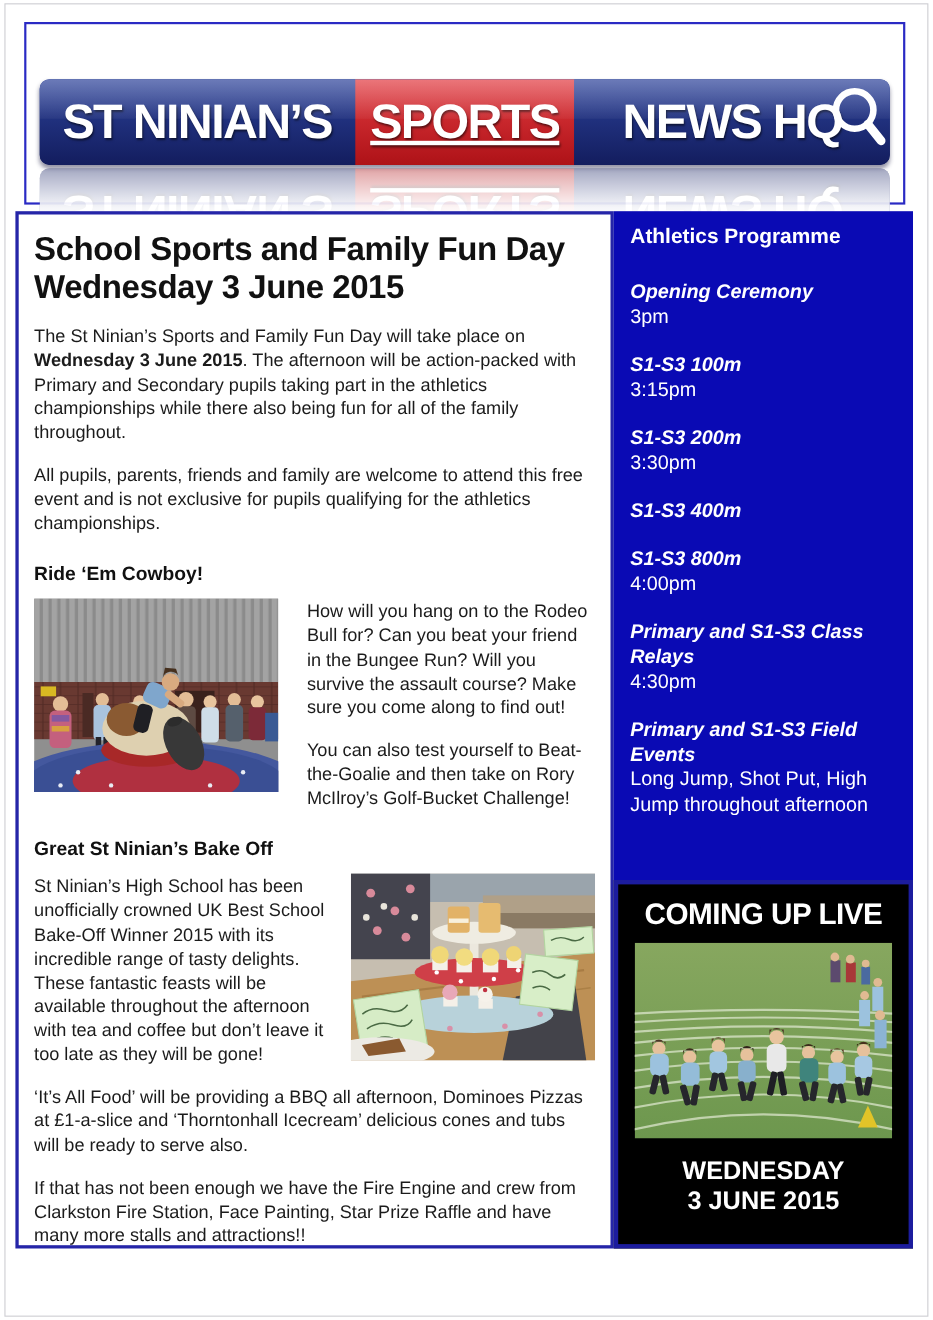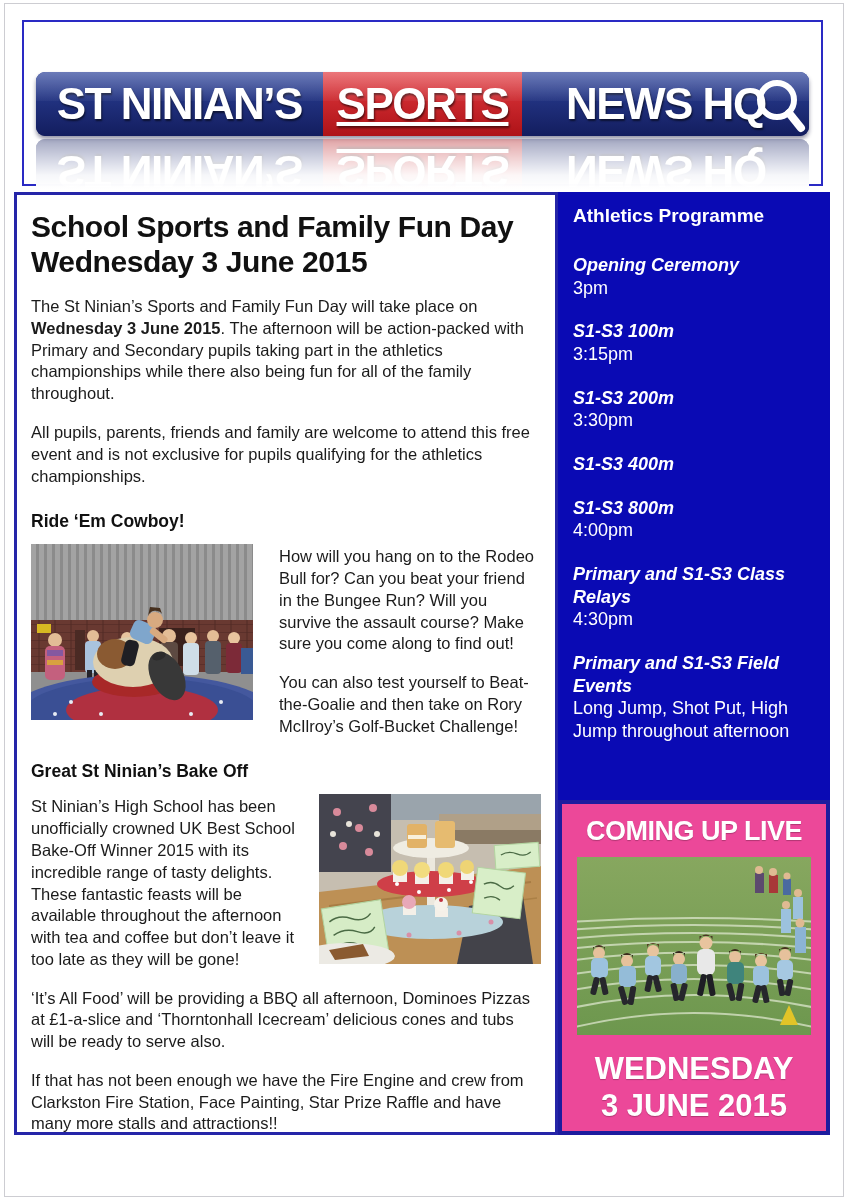--- a/index.html
+++ b/index.html
@@ -3,21 +3,21 @@
 <meta charset="utf-8">
 <style>
   html, body { margin:0; padding:0; }
   body { width:848px; height:1200px; background:#ffffff; font-family:"Liberation Sans", sans-serif; }
   .page { position:relative; width:848px; height:1200px; background:#fff; overflow:hidden; }
   .scan-edge { position:absolute; left:4px; top:3px; right:4px; bottom:3px; border:1px solid #cdcdd2; pointer-events:none; }
 
   
   .header-box { position:absolute; left:22px; top:20px; width:801px; height:166px; border:2px solid #2a2ac4; background:#fff; box-sizing:border-box; }
   .logo-wrap { position:absolute; left:12px; right:12px; top:50px; }
-  .logo-bar { position:relative; height:64px; border-radius:9px; display:flex; overflow:hidden;
+  .logo-bar { position:relative; height:78px; border-radius:9px; display:flex; overflow:hidden;
               background:linear-gradient(#2e4496,#111a52); box-shadow:0 3px 4px rgba(20,20,60,.45); }
   .logo-bar::after { content:""; position:absolute; left:0; right:0; top:0; height:46%;
               background:linear-gradient(rgba(255,255,255,.30), rgba(255,255,255,.04)); pointer-events:none; }
   .logo-seg { display:flex; align-items:center; justify-content:center; color:#fff; font-weight:bold;
               font-size:44px; letter-spacing:-1.5px; white-space:nowrap;
               text-shadow:1px 2px 2px rgba(0,0,0,.55); }
   .seg-blue { flex:1; background:linear-gradient(#2c429a,#131d5e); }
   .seg-red  { background:linear-gradient(#e23b41,#ae1217); padding:12px 14px;text-decoration:underline; }
   .magnifier { position:absolute; right:0px; top:4px; }
   .reflection { position:relative; height:50px; margin-top:3px; overflow:hidden; }
@@ -39,26 +39,26 @@
   .rodeo-text { margin-left:26px; }
   .bake-text  { margin-right:14px; }
   .rodeo-text .para:first-child, .bake-text .para:first-child { margin-top:2px; }
 
   
   .right-col { width:272px; display:flex; flex-direction:column; }
   .programme { height:608px; box-sizing:border-box; background:#0a0ab4; color:#fff; padding:13px 10px 0 15px; }
   .programme-title { font-size:19px; font-weight:bold; margin-bottom:27px; }
   .event { margin-bottom:21px; font-size:18px; line-height:1.26; }
   .event .ev-name { font-weight:bold;font-style:italic; }
-  .coming-up { flex:1; box-sizing:border-box; background:#ec4899; border:4px solid #1c1c9e;
+  .coming-up { flex:1; box-sizing:border-box; background:#000000; border:4px solid #1c1c9e;
                display:flex; flex-direction:column; align-items:center; }
   .live-title { color:#fff; font-weight:bold; font-size:27px; letter-spacing:-.5px; margin-top:12px;
                 text-shadow:0 1px 1px rgba(0,0,0,.25); }
   .live-photo { margin-top:10px; }
-  .live-date { color:#fff; font-weight:bold; font-size:31px; line-height:1.18; text-align:center; margin-top:16px;
+  .live-date { color:#fff; font-weight:bold; font-size:23px; line-height:1.18; text-align:center; margin-top:16px;
                text-shadow:0 1px 1px rgba(0,0,0,.25); }
   .live-date span { display:block; }
 
   
   .banner { position:absolute; left:14px; top:1141px; width:816px; height:39px; box-sizing:border-box;
             background:#ffff00; border:3px solid #111; display:flex; align-items:center; justify-content:center;
             font-weight:bold; font-size:20px; letter-spacing:-.3px; color:#0d0d0d; }
 </style>
 </head>
 <body>

